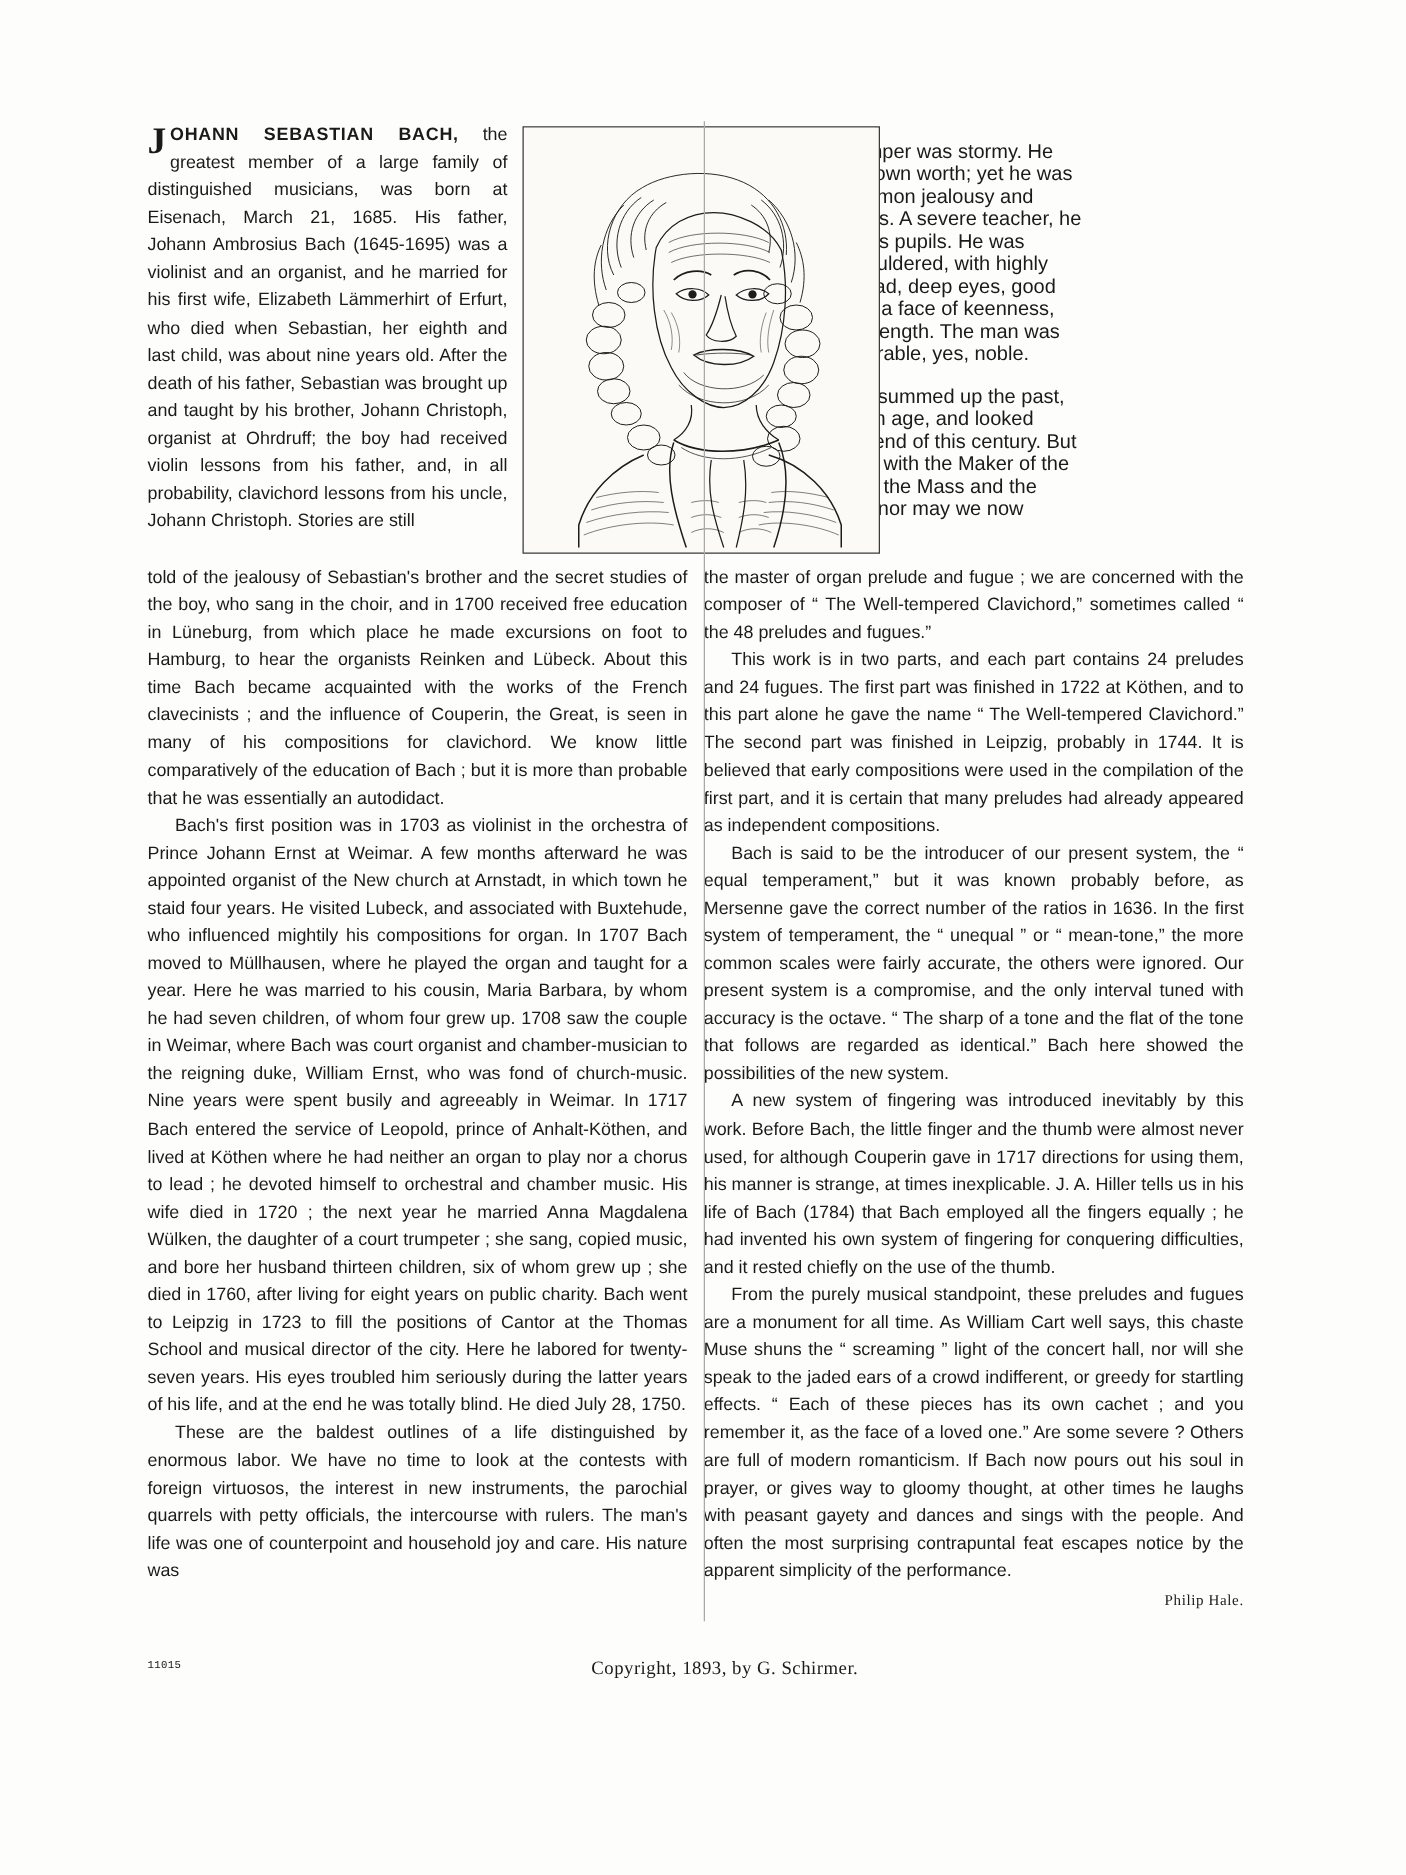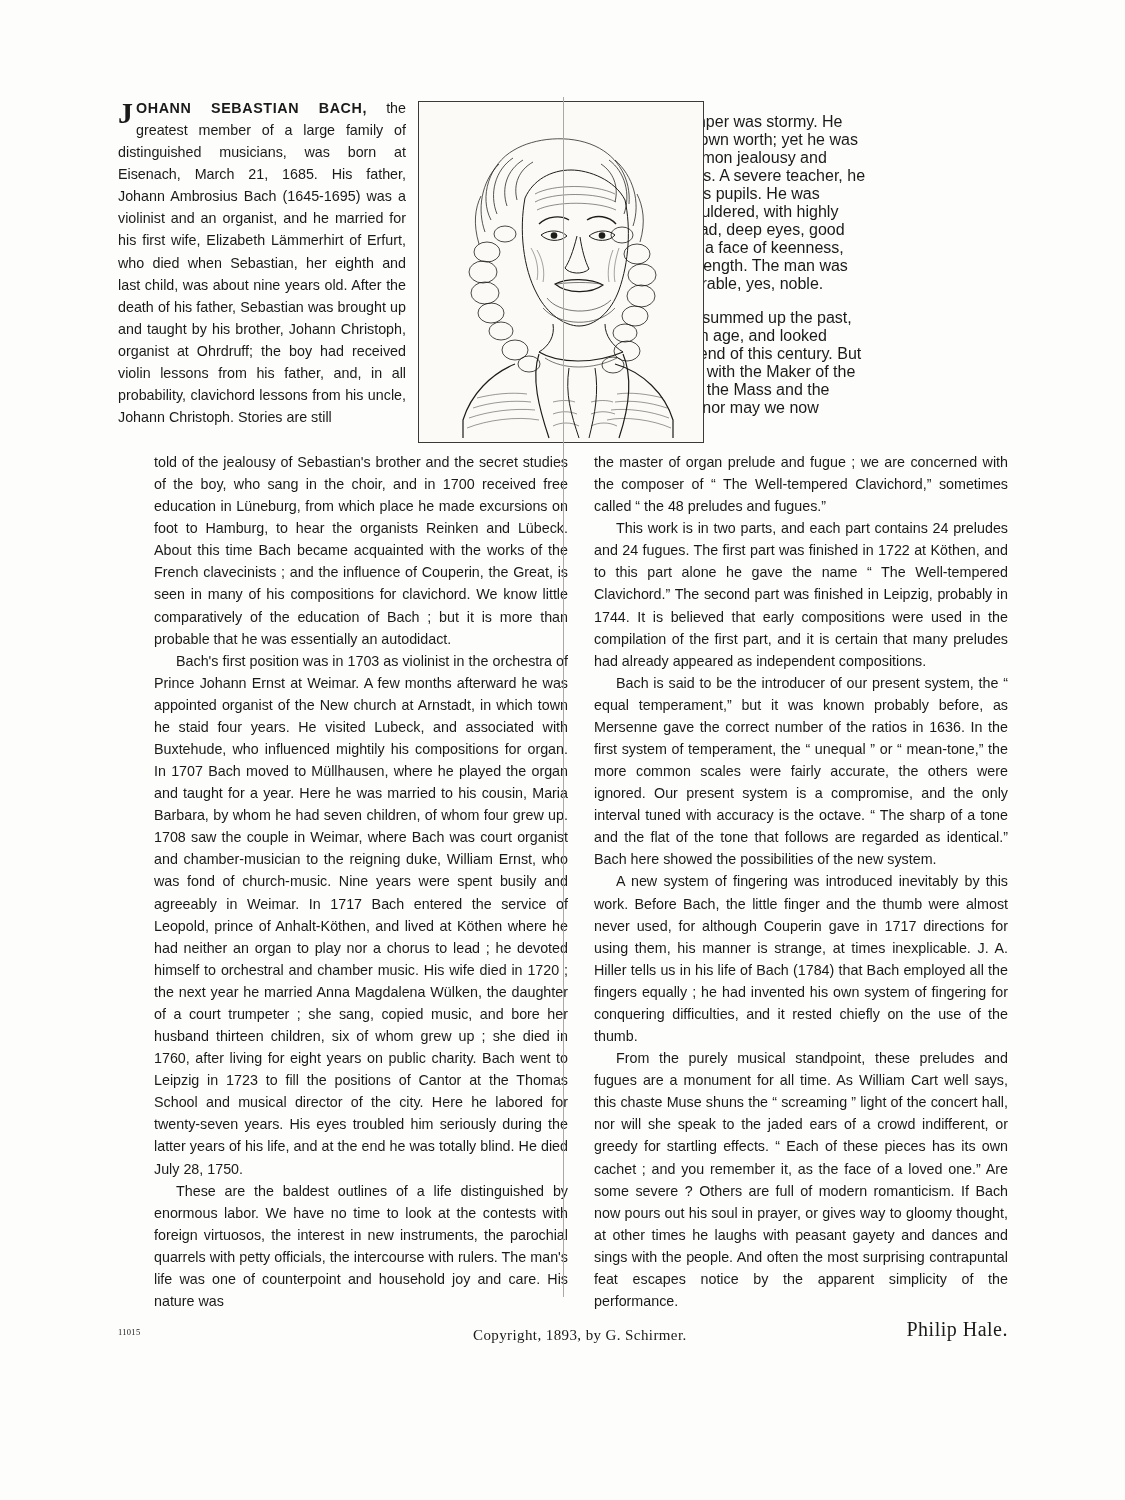--- a/index.html
+++ b/index.html
@@ -30,22 +30,22 @@
     width: 890px;
   }
   .col {
     width: 432px;
     font-size: 14.3px;
     line-height: 1.545;
     text-align: justify;
     text-justify: inter-word;
     hyphens: manual;
   }
-  .col.left { padding-right: 13px; margin-left: 36px; }
-  .col.right { padding-left: 13px; }
+  .col.left { padding-right: 13px; }
+  .col.right { }
   .divider {
     position: absolute;
     left: 445px;
     top: 0;
     width: 1px;
     height: 1200px;
     background: #aaa9a5;
   }
   .portrait-frame {
     position: absolute;
@@ -111,38 +111,38 @@
     width: 890px;
     height: 18px;
   }
   .plate-num {
     position: absolute;
     left: 0;
     top: 0;
     font-size: 8.5px;
     letter-spacing: 0.3px;
     color: #1a1a1a;
-    font-family: Liberation Serif, serif;
+    font-family: Liberation Mono, monospace;
   }
   .copyright {
     position: absolute;
     left: 355px;
     top: 0;
     font-size: 15px;
     font-family: "Liberation Serif", serif;
     letter-spacing: 0.4px;
   }
   .signature {
     text-align: right;
     font-family: "Liberation Serif", serif;
     font-size: 13px;
     letter-spacing: 0.5px;
     margin-top: 2px;
   }
-  .signature .big { font-size: 20px; }
+  .signature .big { font-size: 12px; }
 
   
   .engrave { display:block; }
 </style>
 </head>
 <body>
 
 <div class="page">
 
   <div class="content">

